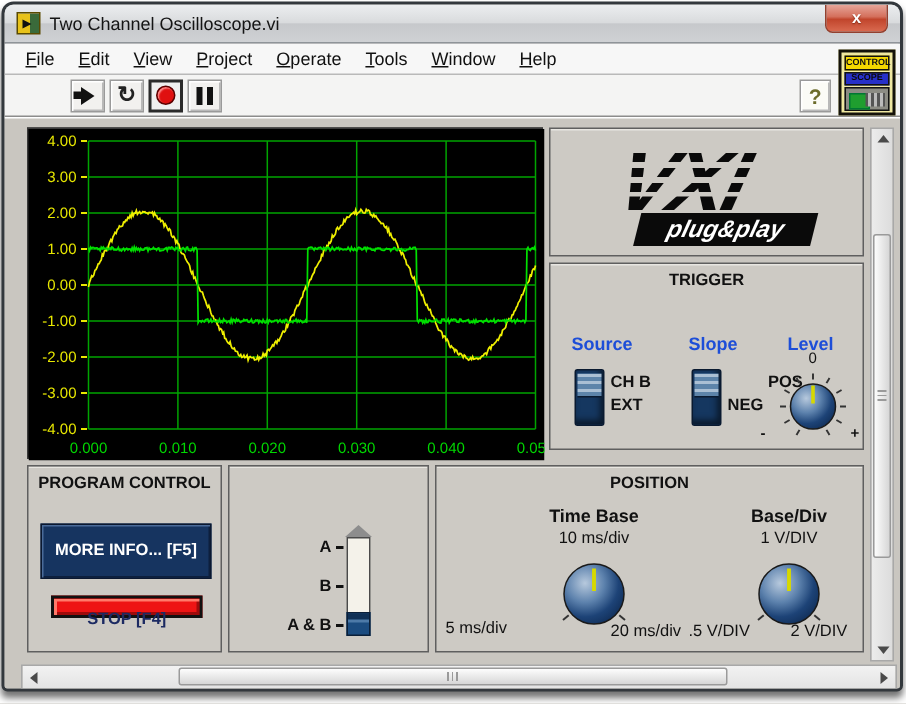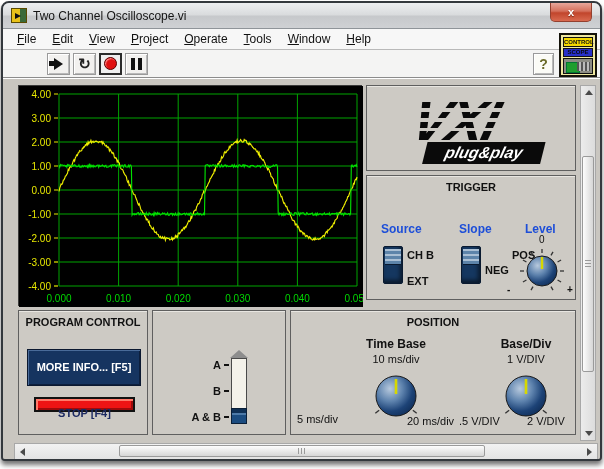--- a/index.html
+++ b/index.html
@@ -229,21 +229,21 @@
     </div>
 
     <div class="fp-box trigger-box">
       <div class="box-title">TRIGGER</div>
       <div class="trig-label" style="left:14px;top:46px;">Source</div>
       <div class="trig-label" style="left:92px;top:46px;">Slope</div>
       <div class="trig-label" style="left:158px;top:46px;">Level</div>
 
       <div class="vswitch" style="left:16px;top:70px;"></div>
       <div class="sw-opt" style="left:40px;top:73px;">CH B</div>
-      <div class="sw-opt" style="left:40px;top:88px;margin-top:11px;">EXT</div>
+      <div class="sw-opt" style="left:40px;top:88px;">EXT</div>
 
       <div class="vswitch" style="left:94px;top:70px;"></div>
       <div class="sw-opt" style="left:118px;top:73px;margin-left:27px;">POS</div>
       <div class="sw-opt" style="left:118px;top:88px;">NEG</div>
 
       <div class="knob-mini-label" style="left:172px;top:58px;">0</div>
       <svg width="54" height="54" viewBox="0 0 54 54" style="position:absolute;left:148px;top:68px;">
         <defs>
             <radialGradient id="kgL" cx="0.35" cy="0.32" r="0.8">
           <stop offset="0" stop-color="#b7c9dd"></stop>

